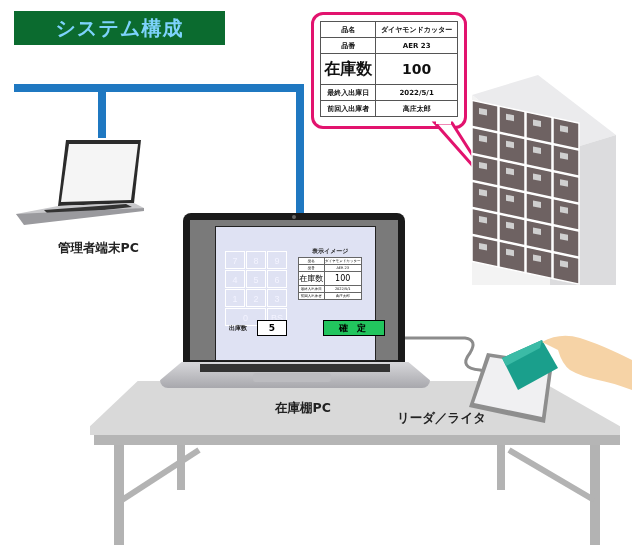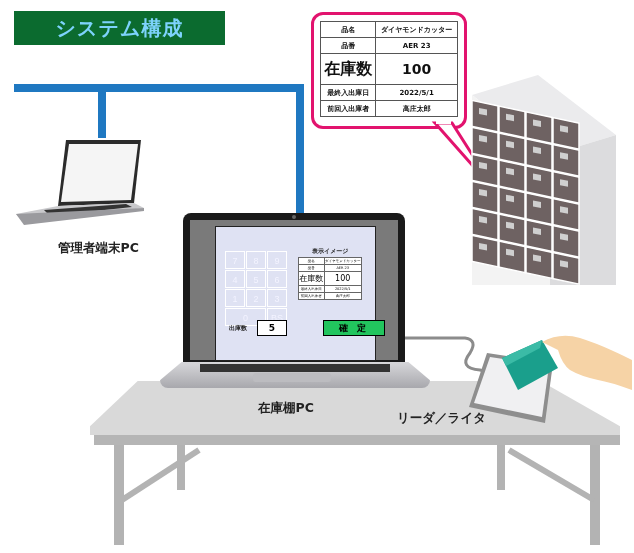--- a/index.html
+++ b/index.html
@@ -212,21 +212,21 @@
     </table>
   <div class="qty-label">出庫数</div>
   <div class="qty-box">5</div>
   <div class="confirm">確 定</div>
 </div>
 
 <div class="abs base"></div>
 <div class="abs kbd"></div>
 <div class="abs pad"></div>
 
-<div class="abs label" style="left:258px;top:400px;">在庫棚PC</div>
+<div class="abs label" style="left:275px;top:400px;">在庫棚PC</div>
 
 <svg class="abs" style="left:465px;top:345px;" width="100" height="80" viewBox="0 0 100 80">
   <polygon points="22,8 88,18 80,78 4,62" fill="#8e8e8e"></polygon>
   <polygon points="25,12 84,21 77,72 9,58" fill="#f0f0f2"></polygon>
 </svg>
 <svg class="abs" style="left:500px;top:338px;" width="60" height="55" viewBox="0 0 60 55">
   <polygon points="2,20 42,2 58,30 18,52" fill="#1a9f8c"></polygon>
   <polygon points="2,20 42,2 40,10 6,28" fill="#3bbba6"></polygon>
 </svg>
 <svg class="abs" style="left:540px;top:330px;" width="94" height="70" viewBox="0 0 94 70">

